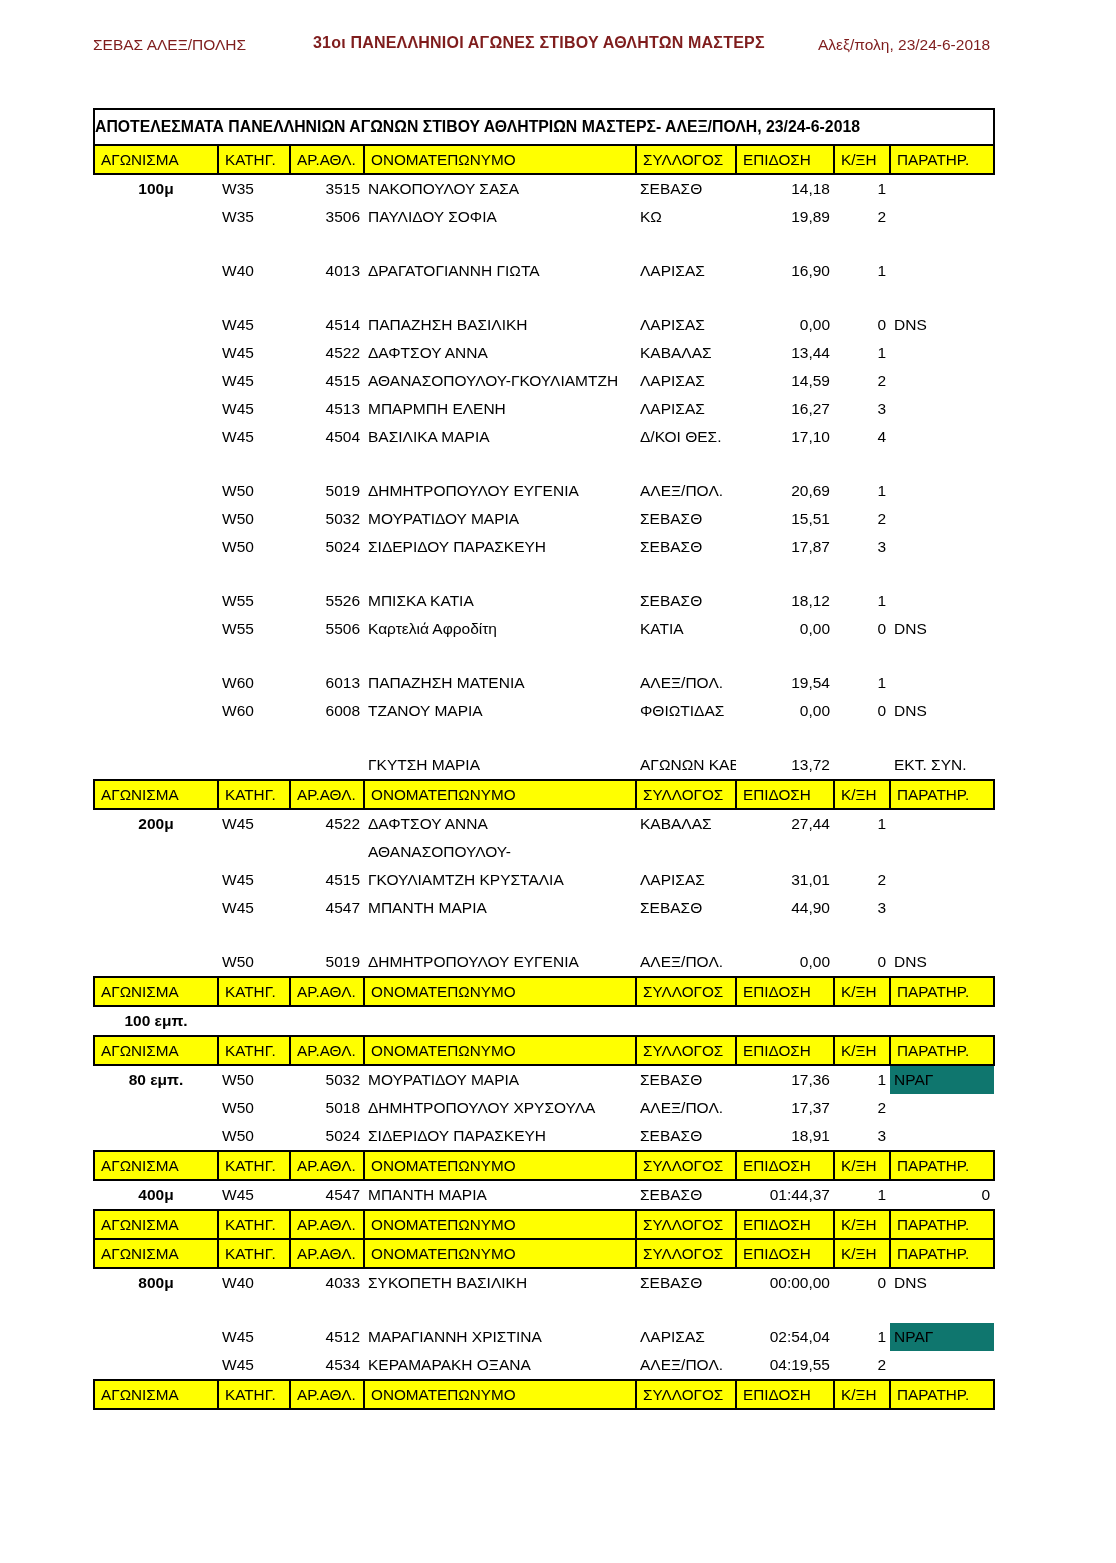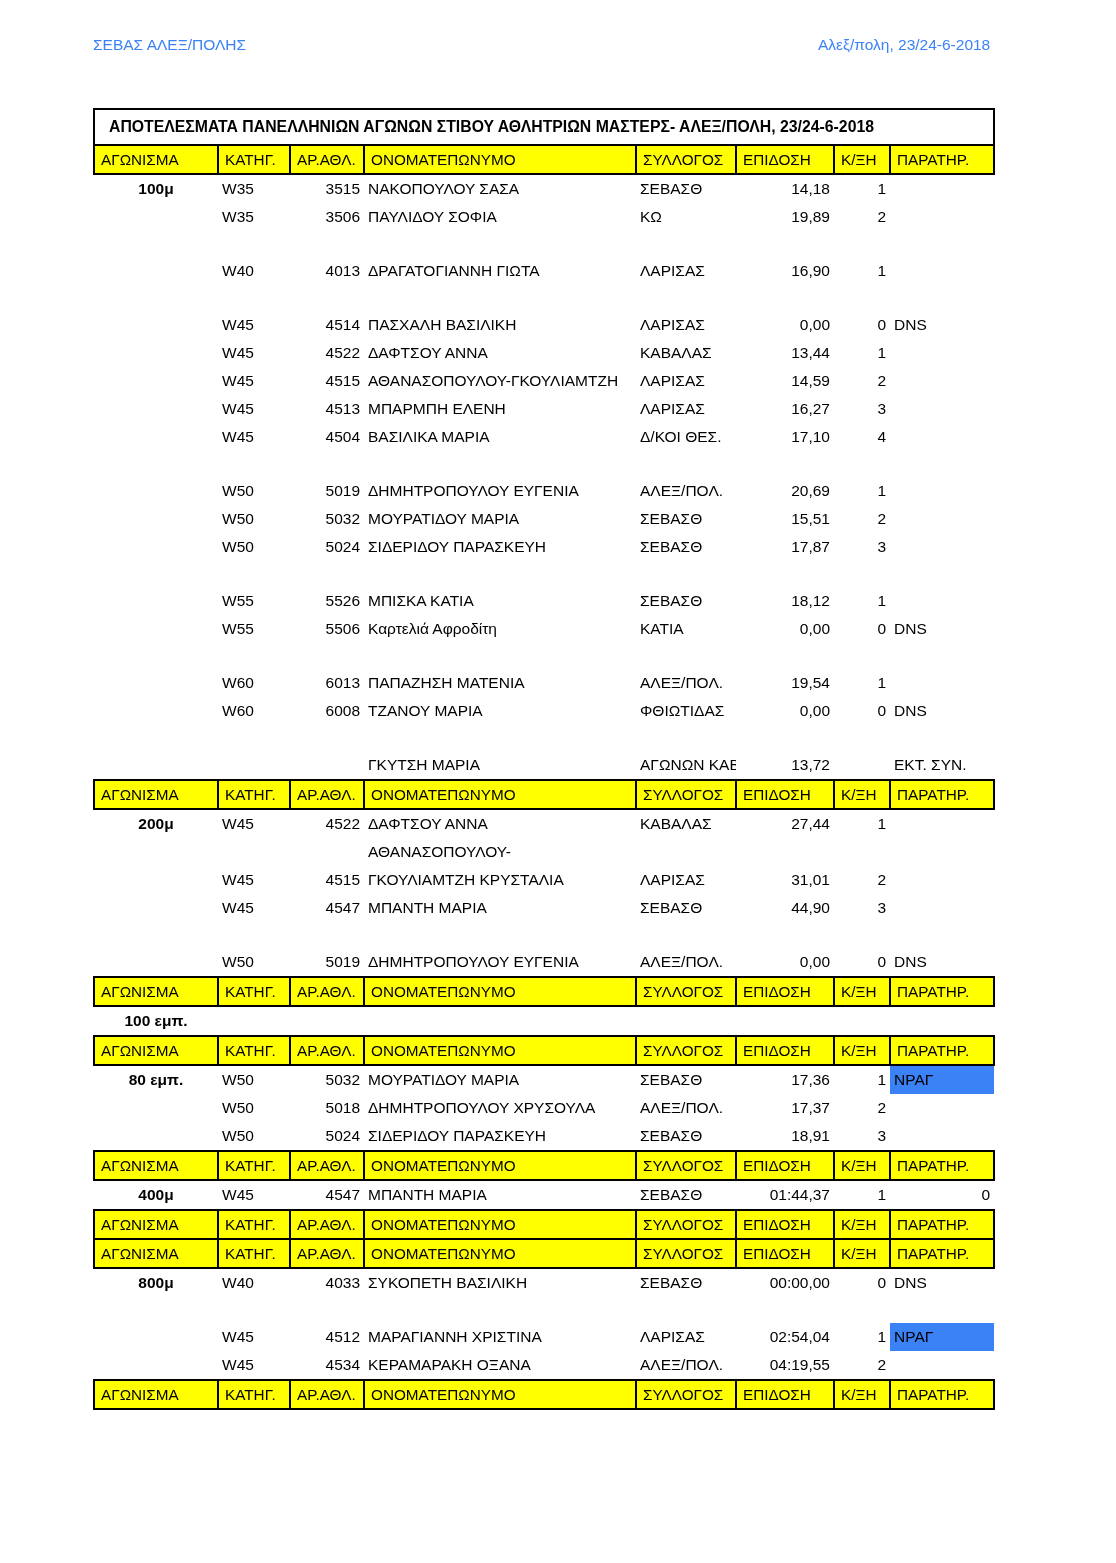--- a/index.html
+++ b/index.html
@@ -20,21 +20,21 @@
     box-sizing: border-box;
   }
   
   .doc-header {
     position: absolute;
     top: 32px;
     left: 0;
     width: 1116px;
     height: 30px;
     font-size: 15.5px;
-    color: #3b82f6;
+    color: #7f1d1d;
   }
   .hdr-left {
     position: absolute;
     left: 93px;
     top: 4px;
   }
   .hdr-center {
     position: absolute;
     left: 313px;
     top: 2px;
@@ -78,21 +78,21 @@
   col.c-perf  { width: 98px;  }
   col.c-rank  { width: 56px;  }
   col.c-note  { width: 104px; }
 
   
   tr.title-row td {
     border: 2.5px solid #000;
     font-weight: bold;
     font-size: 15.8px;
     height: 34px;
-    padding-left: 14px;
+    padding-left: 0;
   }
 
   
   tr.band td {
     background: #ffff00;
     border: 2.2px solid #000;
     font-size: 15.3px;
     height: 27px;
     padding-left: 6px;
   }
@@ -105,31 +105,32 @@
     border: none;
   }
   td.event { font-weight: bold; padding-left: 6px; text-align: center; }
   td.cat { padding-left: 26px; margin-top: 6px; }
   td.num { text-align: right; padding-right: 8px; }
   td.name { padding-left: 6px; }
   td.club { padding-left: 4px; }
   td.perf { text-align: right; padding-right: 10px; }
   td.rank { text-align: right; padding-right: 18px; }
   td.note { padding-left: 6px; }
-  td.note.hl { background: #3b82f6; }
+  td.note.hl { background: #0f766e; }
   tr.spacer td { height: 26px; }
   td.ek { padding-left: 6px; white-space: nowrap; }
 </style>
 </head>
 <body>
 
 <div class="page">
 
   <div class="doc-header">
     <div class="hdr-left">ΣΕΒΑΣ ΑΛΕΞ/ΠΟΛΗΣ</div>
+    <div class="hdr-center">31οι ΠΑΝΕΛΛΗΝΙΟΙ ΑΓΩΝΕΣ ΣΤΙΒΟΥ ΑΘΛΗΤΩΝ ΜΑΣΤΕΡΣ</div>
     <div class="hdr-right">Αλεξ/πολη, 23/24-6-2018</div>
   </div>
 
   <div class="table-wrap">
     <table class="res">
       <colgroup>
         <col class="c-event">
           <col class="c-cat">
           <col class="c-num">
           <col class="c-name">
@@ -188,21 +189,21 @@
           <td class="rank">1</td>
           <td class="note"></td>
         </tr>
         <tr class="spacer">
             <td colspan="8"></td>
           </tr>
         <tr class="data">
           <td class="event"></td>
           <td class="cat">W45</td>
           <td class="num">4514</td>
-          <td class="name">ΠΑΣΧΑΛΗ ΒΑΣΙΛΙΚΗ</td>
+          <td class="name">ΠΑΠΑΖΗΣΗ ΒΑΣΙΛΙΚΗ</td>
           <td class="club">ΛΑΡΙΣΑΣ</td>
           <td class="perf">0,00</td>
           <td class="rank">0</td>
           <td class="note">DNS</td>
         </tr>
         <tr class="data">
           <td class="event"></td>
           <td class="cat">W45</td>
           <td class="num">4522</td>
           <td class="name">ΔΑΦΤΣΟΥ ΑΝΝΑ</td>

